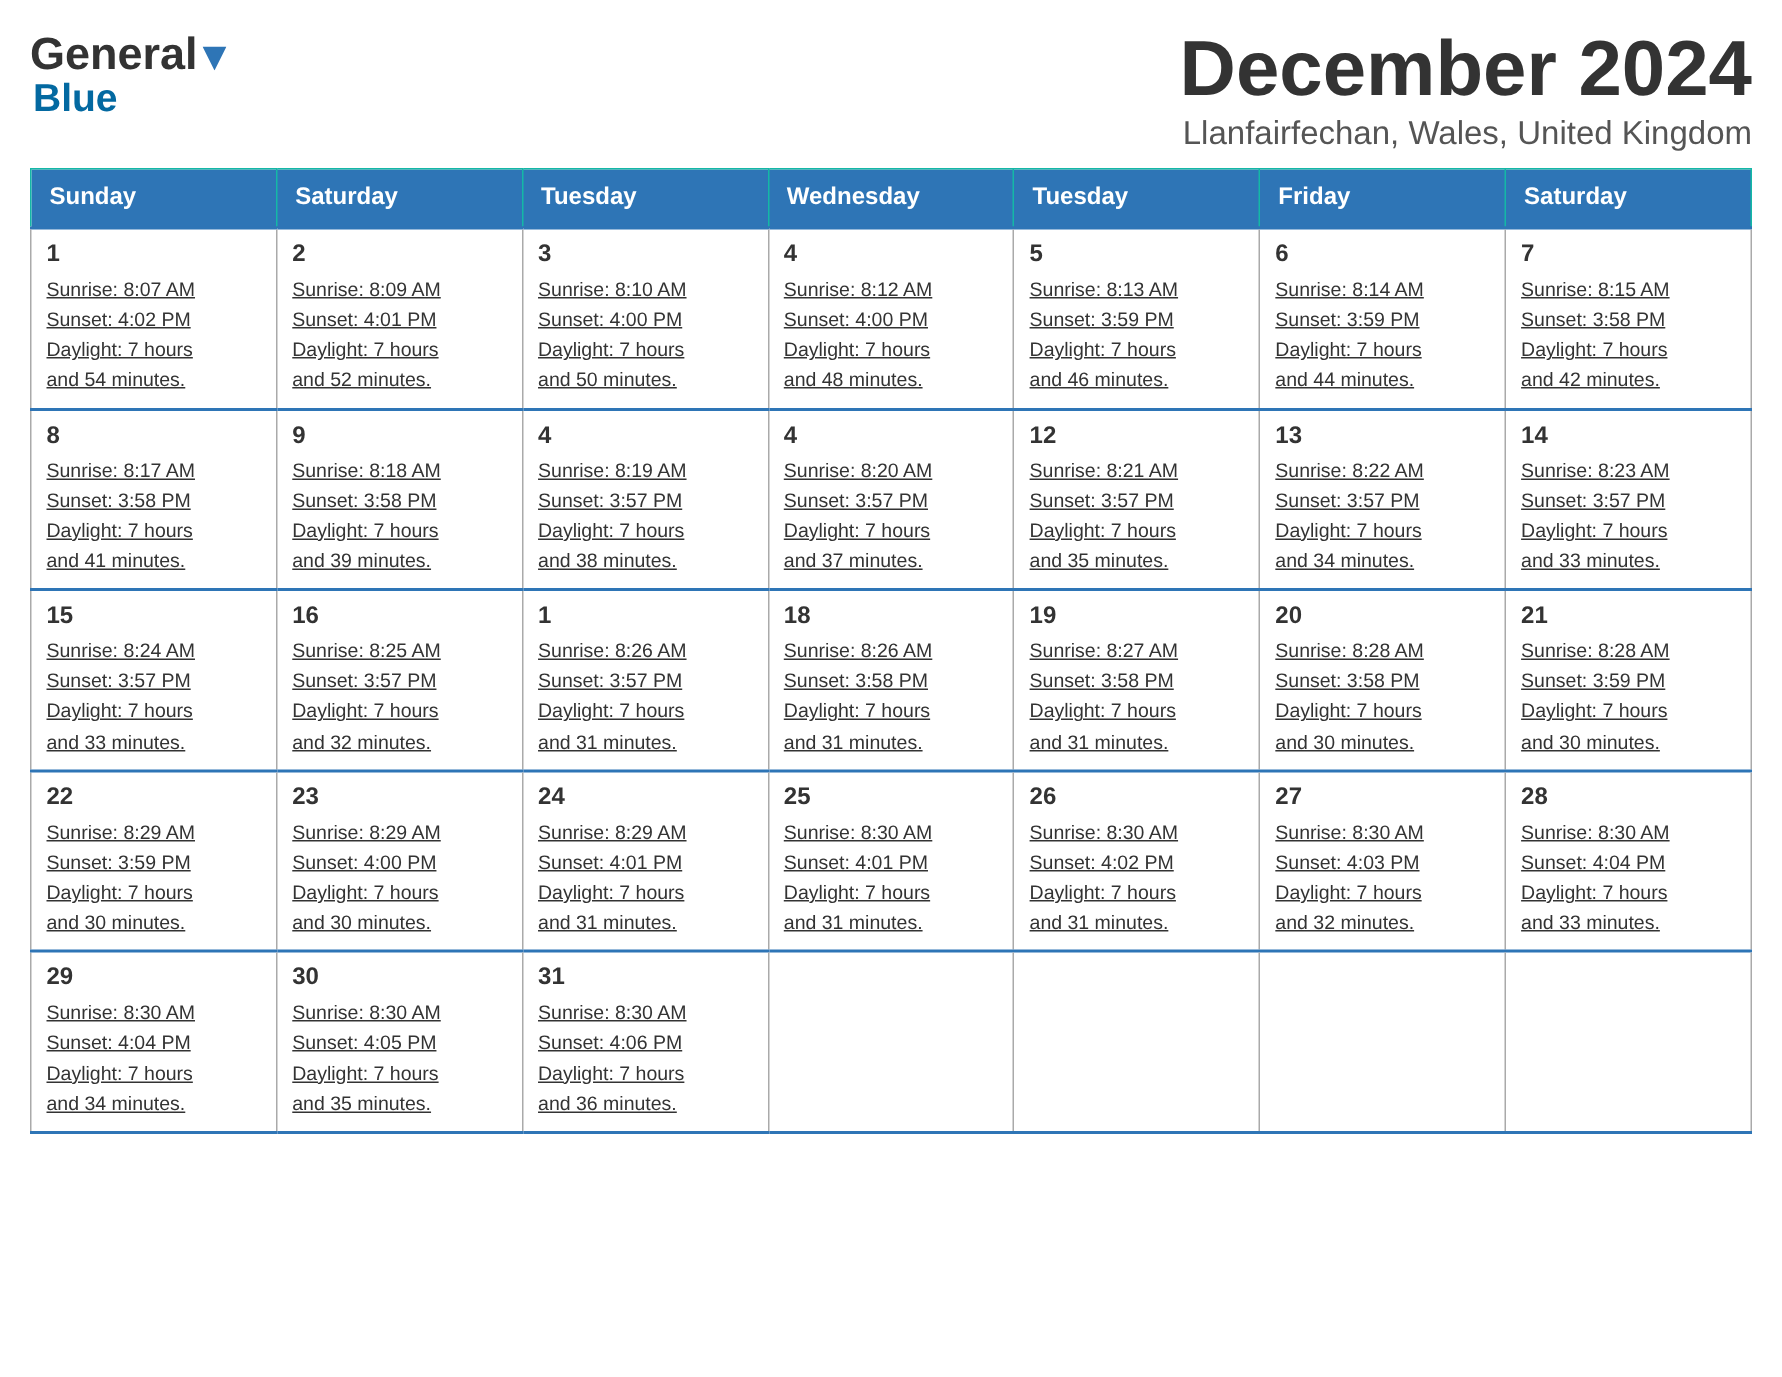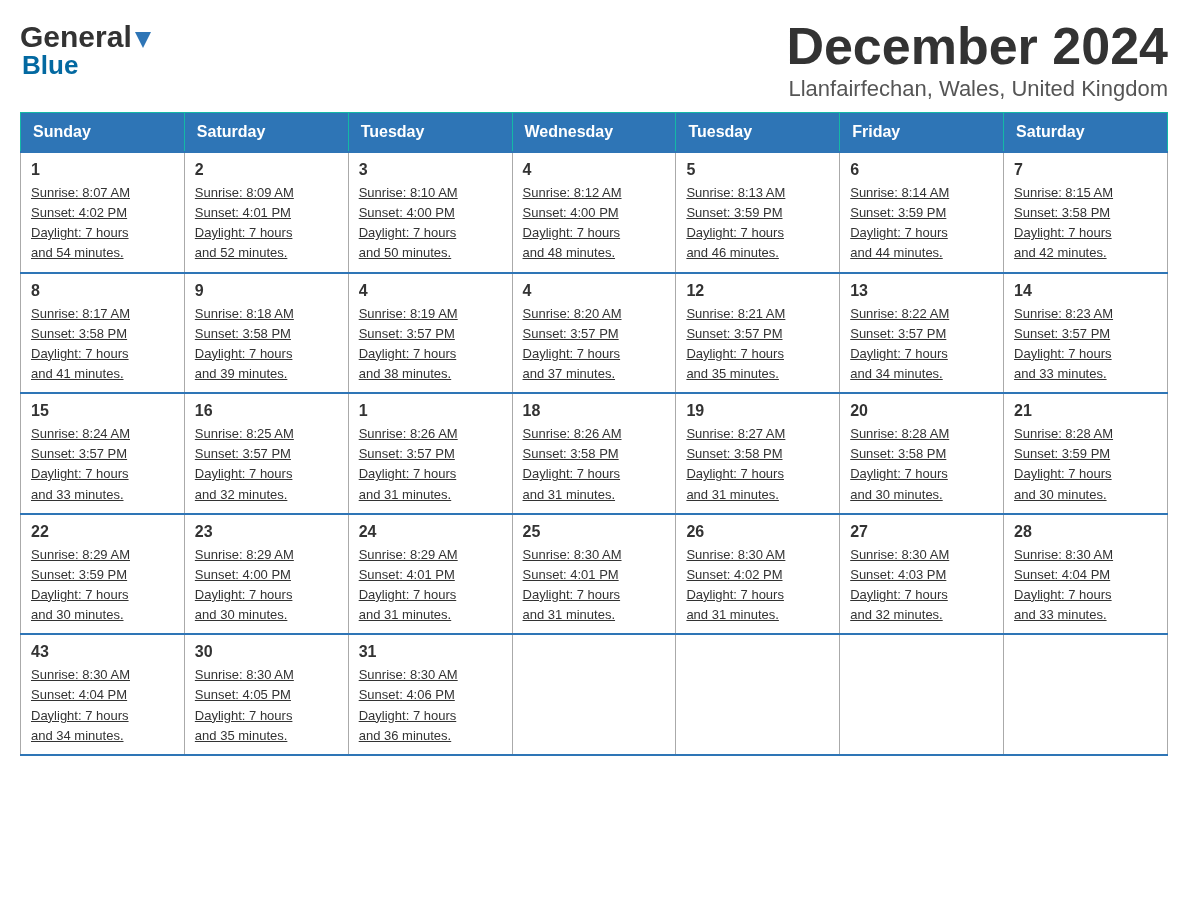--- a/index.html
+++ b/index.html
@@ -284,21 +284,21 @@
       </td>
         <td>
         <span class="day-num">28</span>
         <div class="day-info">
           Sunrise: 8:30 AM<br>Sunset: 4:04 PM<br>Daylight: 7 hours<br>and 33 minutes.
         </div>
       </td>
       </tr>
       <tr class="week-row">
         <td>
-        <span class="day-num">43</span>
+        <span class="day-num">29</span>
         <div class="day-info">
           Sunrise: 8:30 AM<br>Sunset: 4:04 PM<br>Daylight: 7 hours<br>and 34 minutes.
         </div>
       </td>
         <td>
         <span class="day-num">30</span>
         <div class="day-info">
           Sunrise: 8:30 AM<br>Sunset: 4:05 PM<br>Daylight: 7 hours<br>and 35 minutes.
         </div>
       </td>

